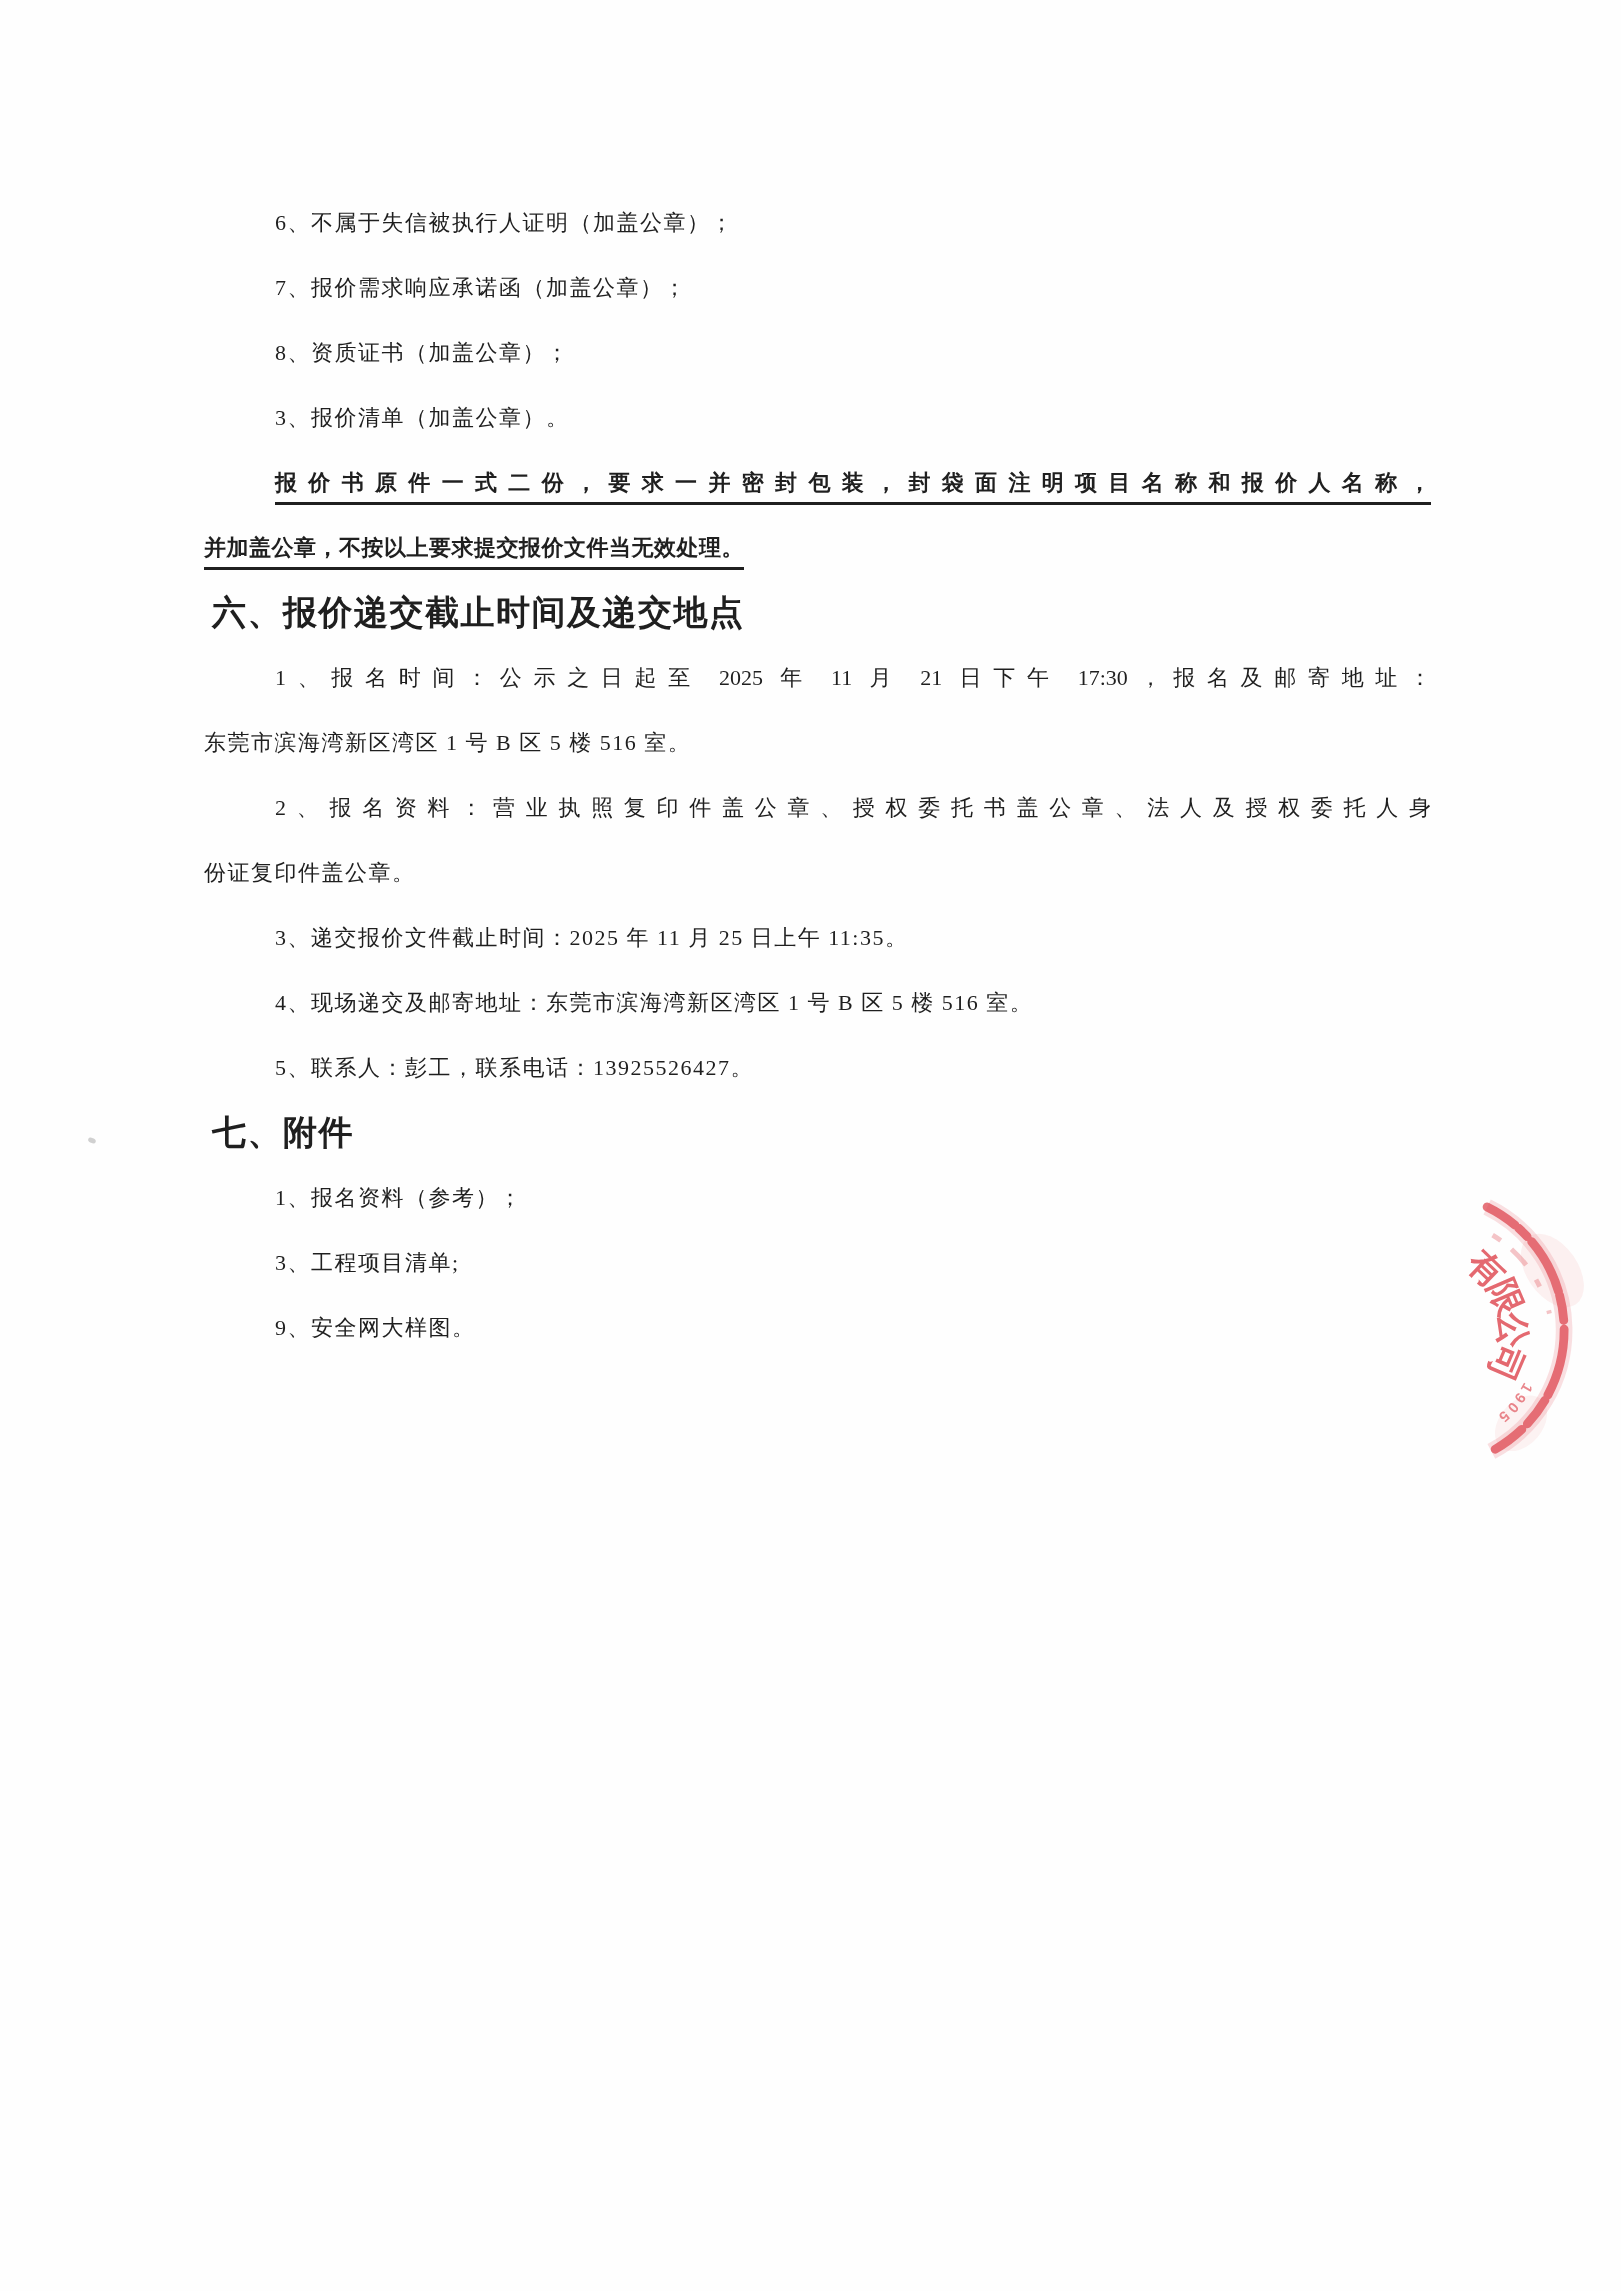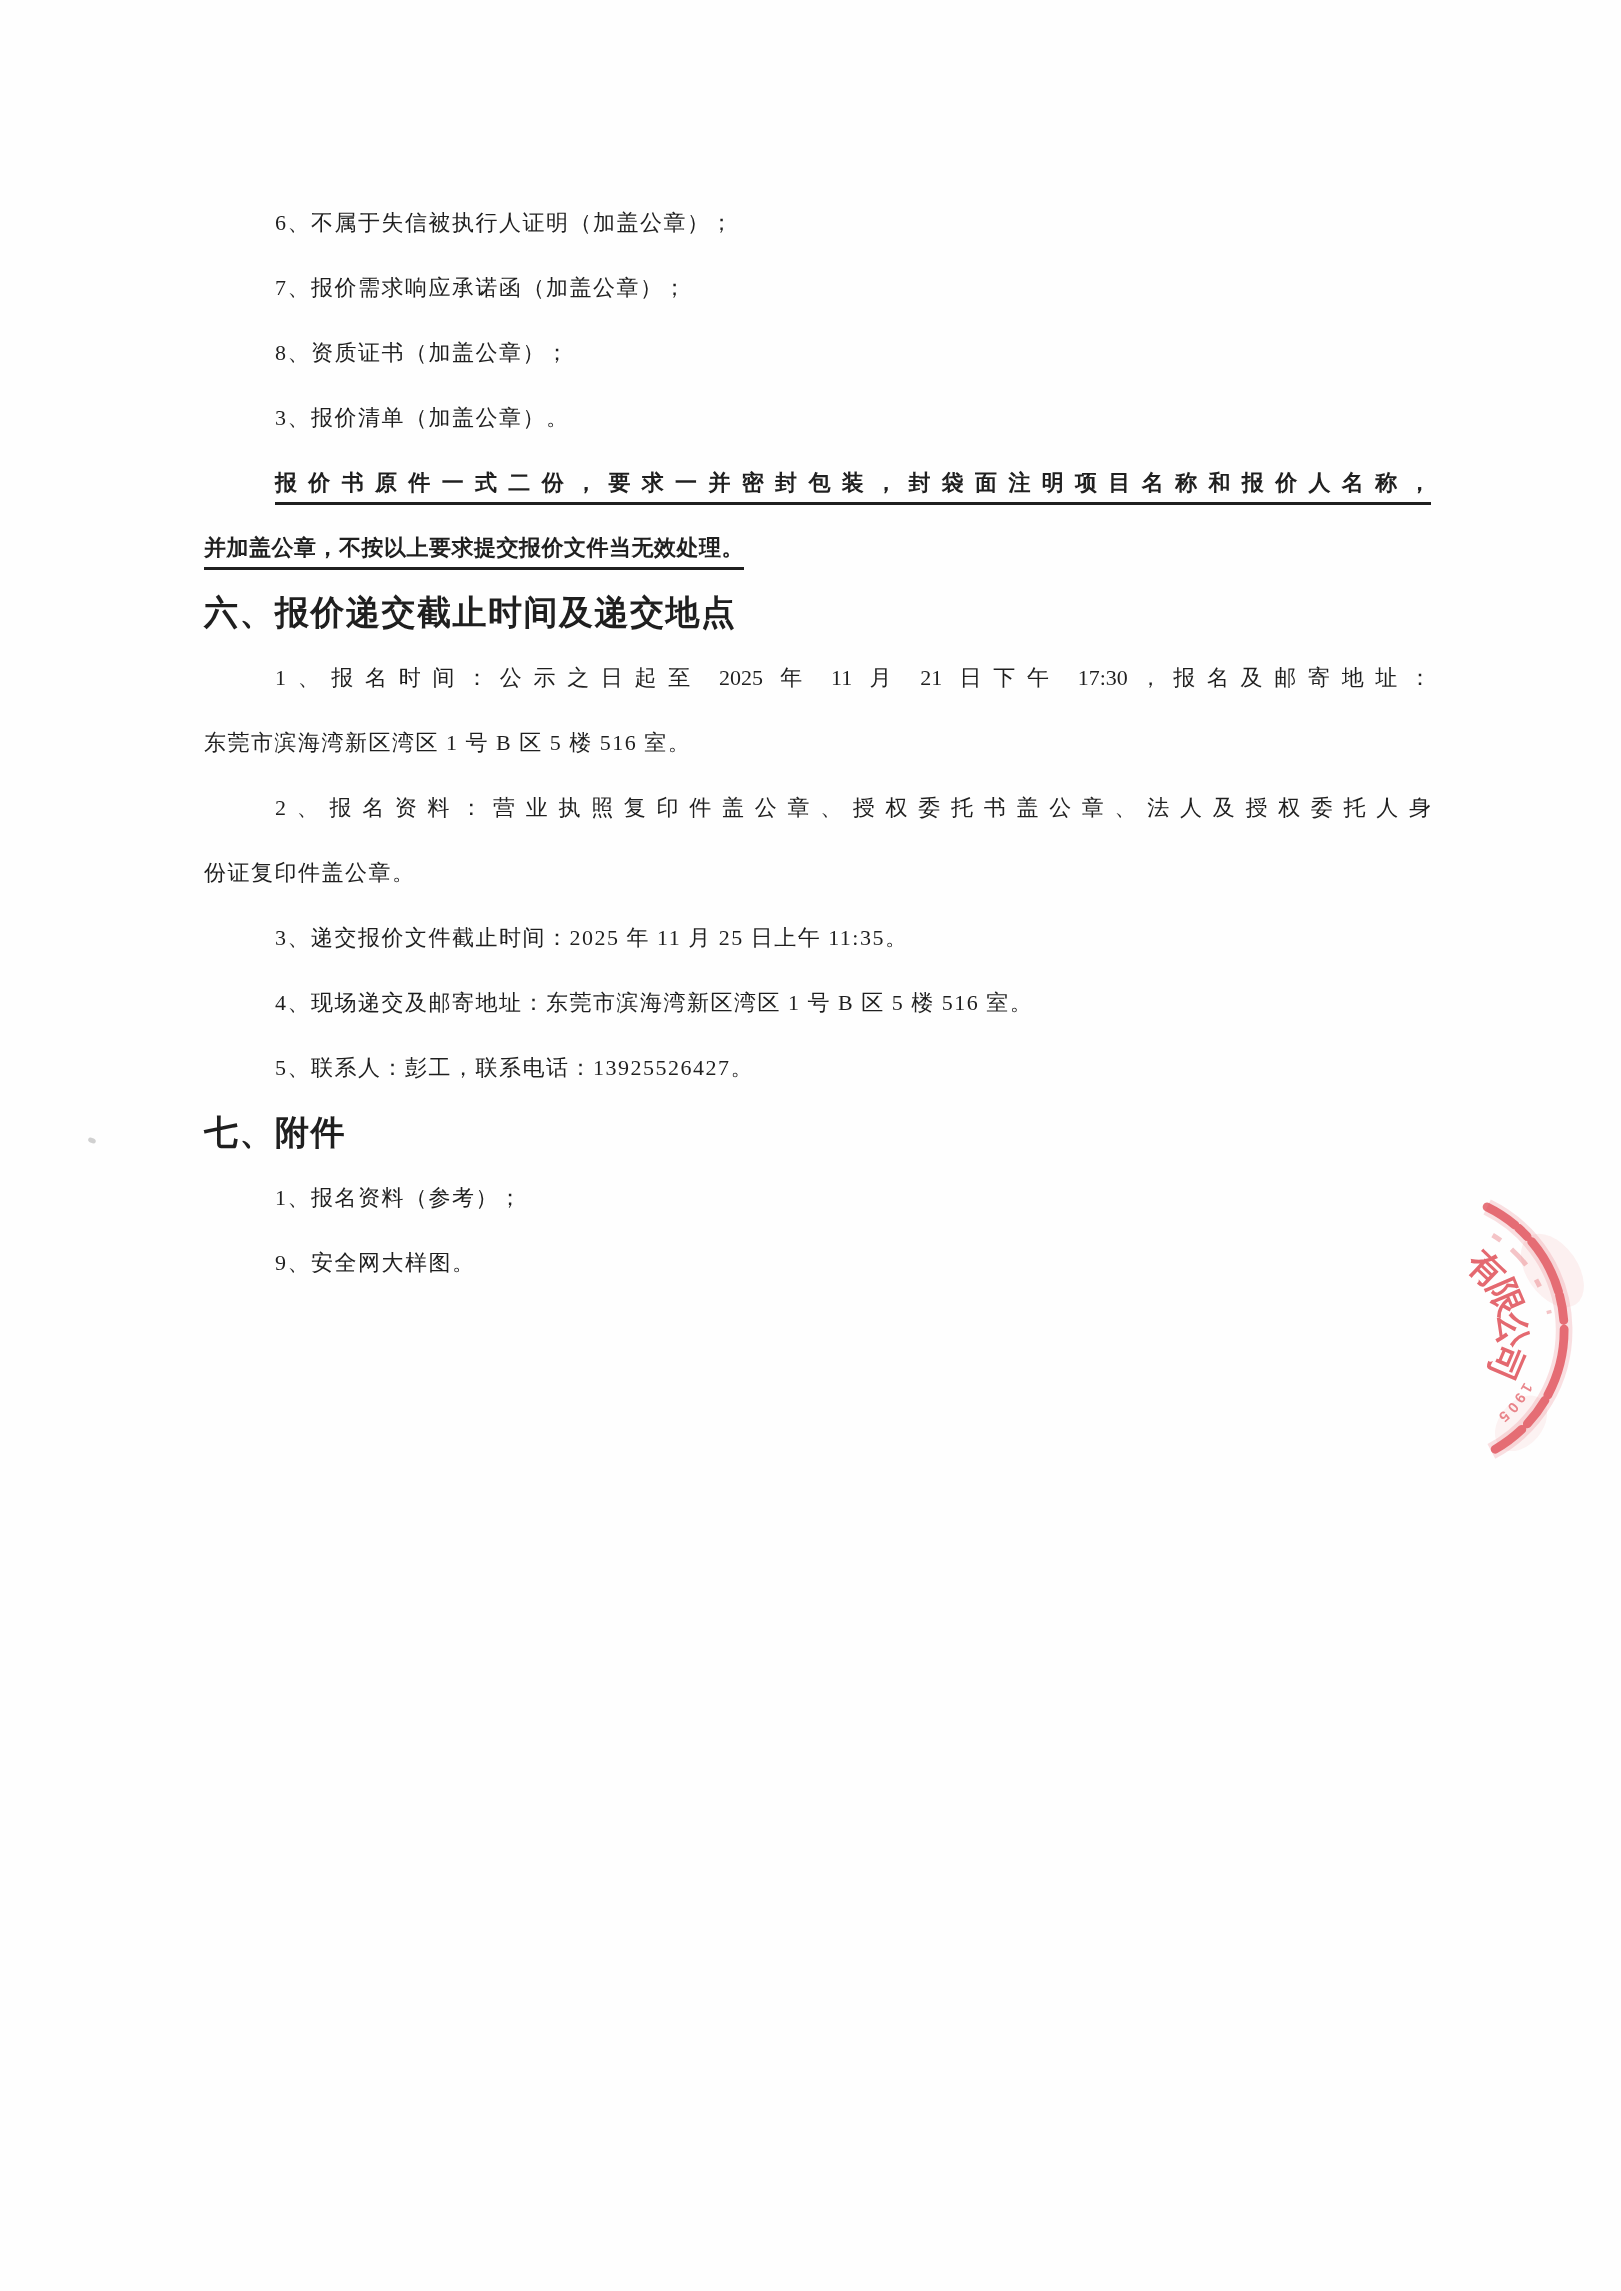--- a/index.html
+++ b/index.html
@@ -36,20 +36,21 @@
   }
   .strong {
     font-family: "Liberation Sans", "DejaVu Sans", sans-serif;
     font-weight: 700;
     letter-spacing: 0.5px;
   }
   .heading {
     font-family: "Liberation Sans", "DejaVu Sans", sans-serif;
     font-weight: 700;
     font-size: 34px;
+    margin-left: 8px;
   }
   .ul {
     text-decoration: underline;
     text-decoration-thickness: 2.5px;
     text-underline-offset: 11.8px;
   }
   .stamp-svg {
     position: absolute;
     left: 0; top: 0;
     width: 1621px; height: 2292px;
@@ -95,20 +96,21 @@
     <p class="line">东莞市滨海湾新区湾区 1 号 B 区 5 楼 516 室。</p>
     <p class="line indent fill">2、报名资料：营业执照复印件盖公章、授权委托书盖公章、法人及授权委托人身</p>
     <p class="line">份证复印件盖公章。</p>
     <p class="line indent">3、递交报价文件截止时间：2025 年 11 月 25 日上午 11:35。</p>
     <p class="line indent">4、现场递交及邮寄地址：东莞市滨海湾新区湾区 1 号 B 区 5 楼 516 室。</p>
     <p class="line indent">5、联系人：彭工，联系电话：13925526427。</p>
 
     <p class="line heading">七、附件</p>
 
     <p class="line indent">1、报名资料（参考）；</p>
+    <p class="line indent">3、工程项目清单;</p>
     <p class="line indent">9、安全网大样图。</p>
 
   </div>
 
   <div class="scan-speck"></div>
 
   <svg class="stamp-svg" viewBox="0 0 1654 2338">
     <g>
       <path d="M 1517.4 1231.2 A 140 140 0 0 1 1521.7 1480.6" fill="none" stroke-width="17" opacity="0.16" stroke="#dd4049"></path>
       <path d="M 1517.4 1231.2 A 140 140 0 0 1 1521.7 1480.6" fill="none" stroke-width="9" opacity="0.72" stroke-linecap="round" stroke-dasharray="34 5 12 7 58 4 26 9 70 6 30 8" stroke="#dd4049"></path>

